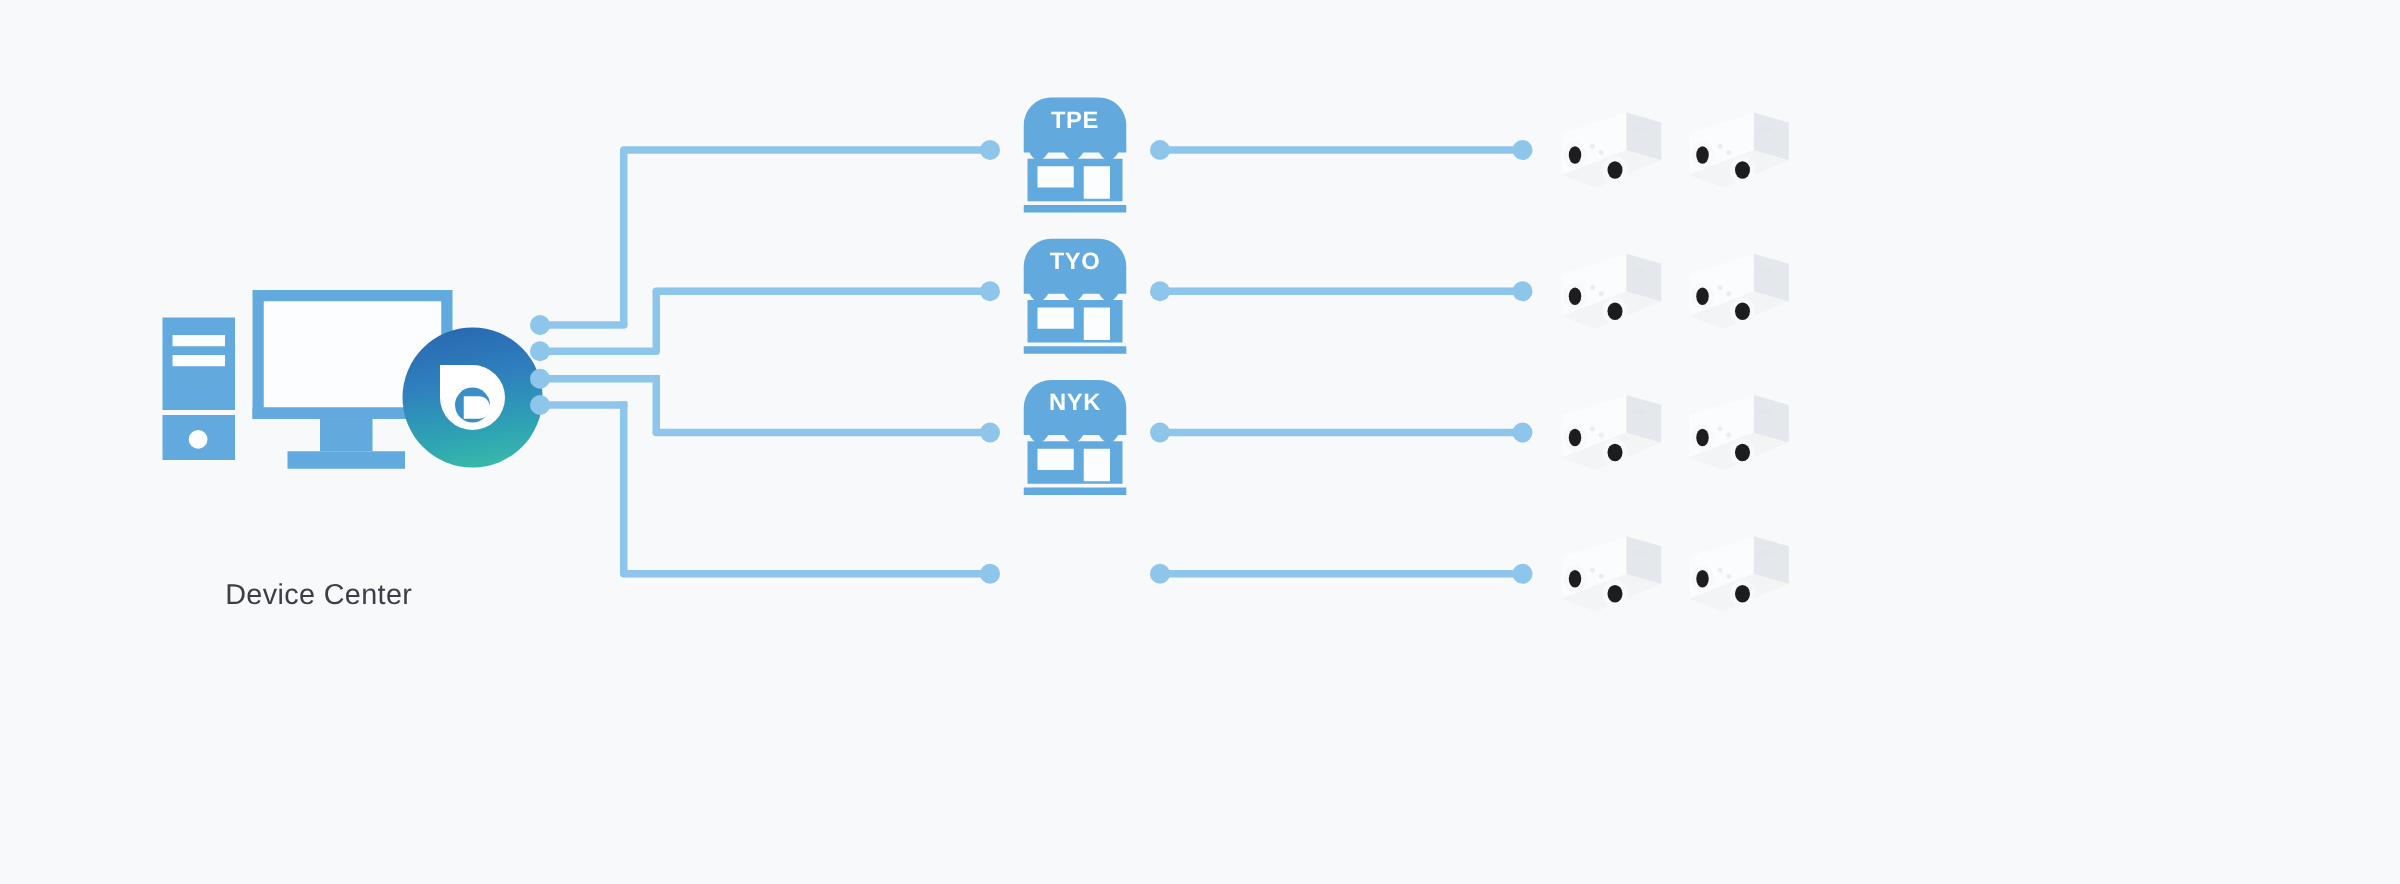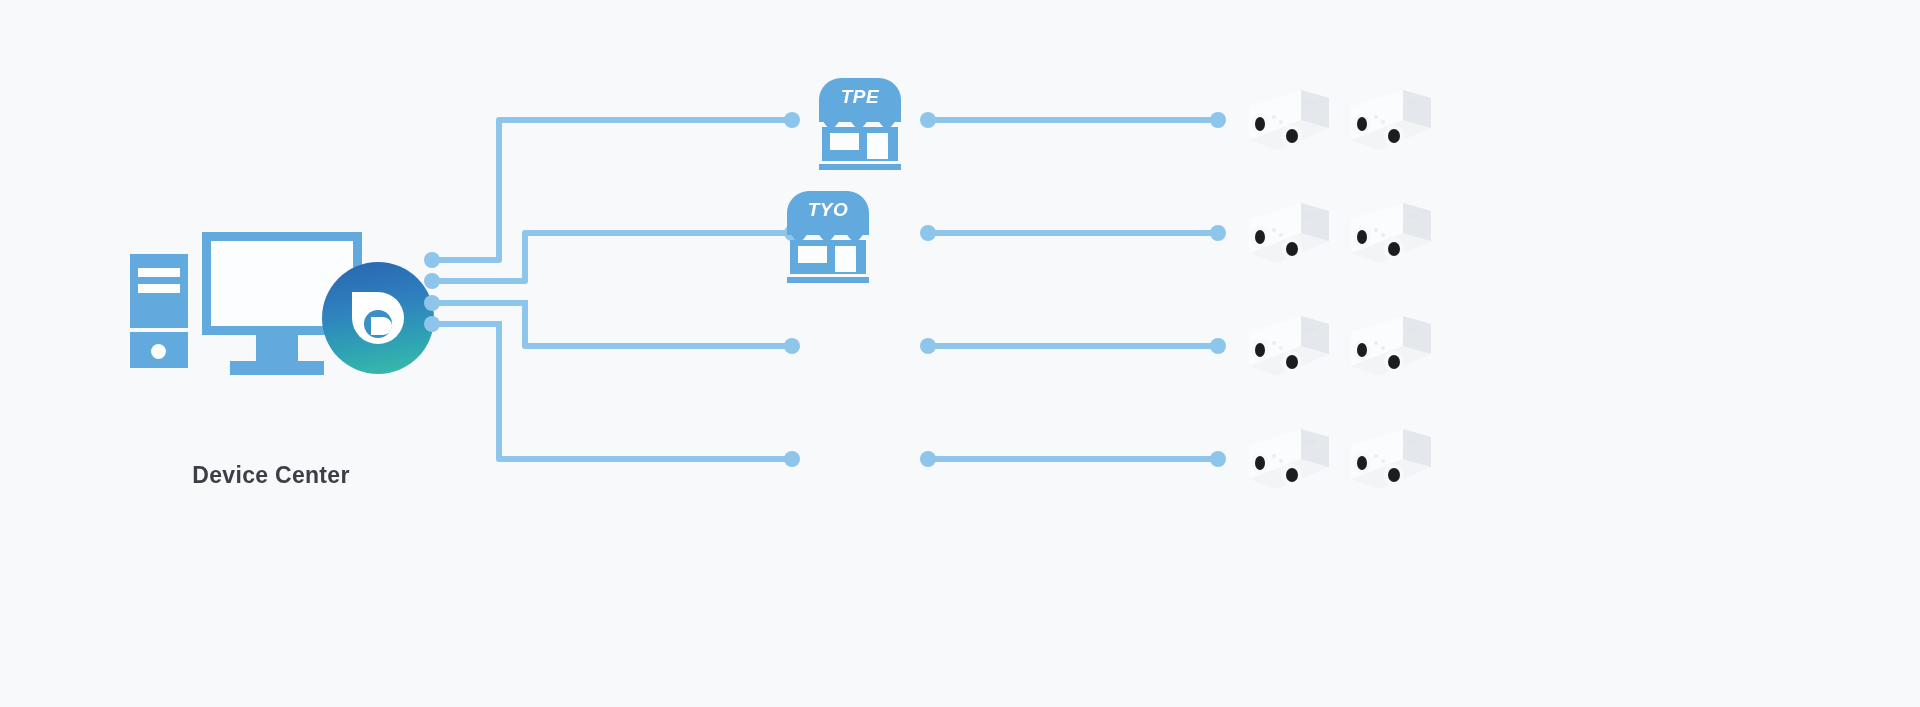--- a/index.html
+++ b/index.html
@@ -27,25 +27,25 @@
   .monitor-frame{position:absolute;left:76px;top:10px;width:160px;height:103px;
         border:9px solid #62a9de;background:#fbfdfe;box-sizing:border-box;}
   .monitor-neck{position:absolute;left:130px;top:113px;width:42px;height:26px;background:#62a9de;}
   .monitor-base{position:absolute;left:104px;top:139px;width:94px;height:14px;background:#62a9de;}
   .monitor-shelf{position:absolute;left:76px;top:104px;width:190px;height:9px;background:#62a9de;}
 
   .logo-circle{position:absolute;left:196px;top:40px;width:112px;height:112px;border-radius:50%;
         background:linear-gradient(170deg,#2766ae 0%,#2f7fbe 38%,#2ea3b4 72%,#3bbfa6 100%);}
   .logo-glyph{position:absolute;left:0;top:0;width:112px;height:112px;}
 
-  .dc-label{position:absolute;left:126px;top:462px;width:290px;text-align:center;
-        font-size:23px;font-weight:bold;color:#3c4046;letter-spacing:.3px;}
+  .dc-label{position:absolute;left:110px;top:462px;width:290px;text-align:center;
+        font-size:23px;font-weight:normal;color:#3c4046;letter-spacing:.3px;}
 
   
-  .store{position:absolute;width:82px;height:96px;font-style:italic;}
+  .store{position:absolute;width:82px;height:96px;}
   .awning{position:absolute;left:0;top:0;width:82px;height:44px;background:#62a9de;
         border-radius:22px 22px 0 0;}
   .awning-text{position:absolute;left:0;top:8px;width:82px;text-align:center;
         font-size:19px;font-weight:bold;color:#ffffff;letter-spacing:.5px;}
   .scallop{position:absolute;left:0;top:36px;width:82px;height:14px;}
   .body{position:absolute;left:3px;top:49px;width:76px;height:34px;background:#62a9de;}
   .win-l{position:absolute;left:11px;top:55px;width:29px;height:17px;background:#fbfdfe;}
   .win-r{position:absolute;left:48px;top:55px;width:21px;height:26px;background:#fbfdfe;}
   .store-base{position:absolute;left:0;top:86px;width:82px;height:6px;background:#62a9de;}
 
@@ -119,32 +119,43 @@
     <div class="awning-text">TPE</div>
     <svg class="scallop" viewBox="0 0 82 14" preserveAspectRatio="none">
       <path d="M0 0 H82 V4 C75 4 75 14 68 14 C61 14 61 4 54 4 C47 4 47 14 40 14 C33 14 33 4 26 4 C19 4 19 14 12 14 C5 14 5 4 0 4 Z" fill="#62a9de"></path>
     </svg>
     <div class="body"></div>
     <div class="win-l"></div>
     <div class="win-r"></div>
     <div class="store-base"></div>
   </div>
 
-  <div class="store" style="left:787px;top:191px;">
+  <div class="store" style="left:819px;top:191px;">
     <div class="awning"></div>
     <div class="awning-text">TYO</div>
     <svg class="scallop" viewBox="0 0 82 14" preserveAspectRatio="none">
       <path d="M0 0 H82 V4 C75 4 75 14 68 14 C61 14 61 4 54 4 C47 4 47 14 40 14 C33 14 33 4 26 4 C19 4 19 14 12 14 C5 14 5 4 0 4 Z" fill="#62a9de"></path>
     </svg>
     <div class="body"></div>
     <div class="win-l"></div>
     <div class="win-r"></div>
     <div class="store-base"></div>
   </div>
 
+  <div class="store" style="left:819px;top:304px;">
+    <div class="awning"></div>
+    <div class="awning-text">NYK</div>
+    <svg class="scallop" viewBox="0 0 82 14" preserveAspectRatio="none">
+      <path d="M0 0 H82 V4 C75 4 75 14 68 14 C61 14 61 4 54 4 C47 4 47 14 40 14 C33 14 33 4 26 4 C19 4 19 14 12 14 C5 14 5 4 0 4 Z" fill="#62a9de"></path>
+    </svg>
+    <div class="body"></div>
+    <div class="win-l"></div>
+    <div class="win-r"></div>
+    <div class="store-base"></div>
+  </div>
 
 
   <div>
     <div class="dot" style="left:920px;top:112px;"></div>
     <div class="hline" style="left:928px;top:117px;width:290px;"></div>
     <div class="dot" style="left:1210px;top:112px;"></div>
 
     <div class="dot" style="left:920px;top:225px;"></div>
     <div class="hline" style="left:928px;top:230px;width:290px;"></div>
     <div class="dot" style="left:1210px;top:225px;"></div>

